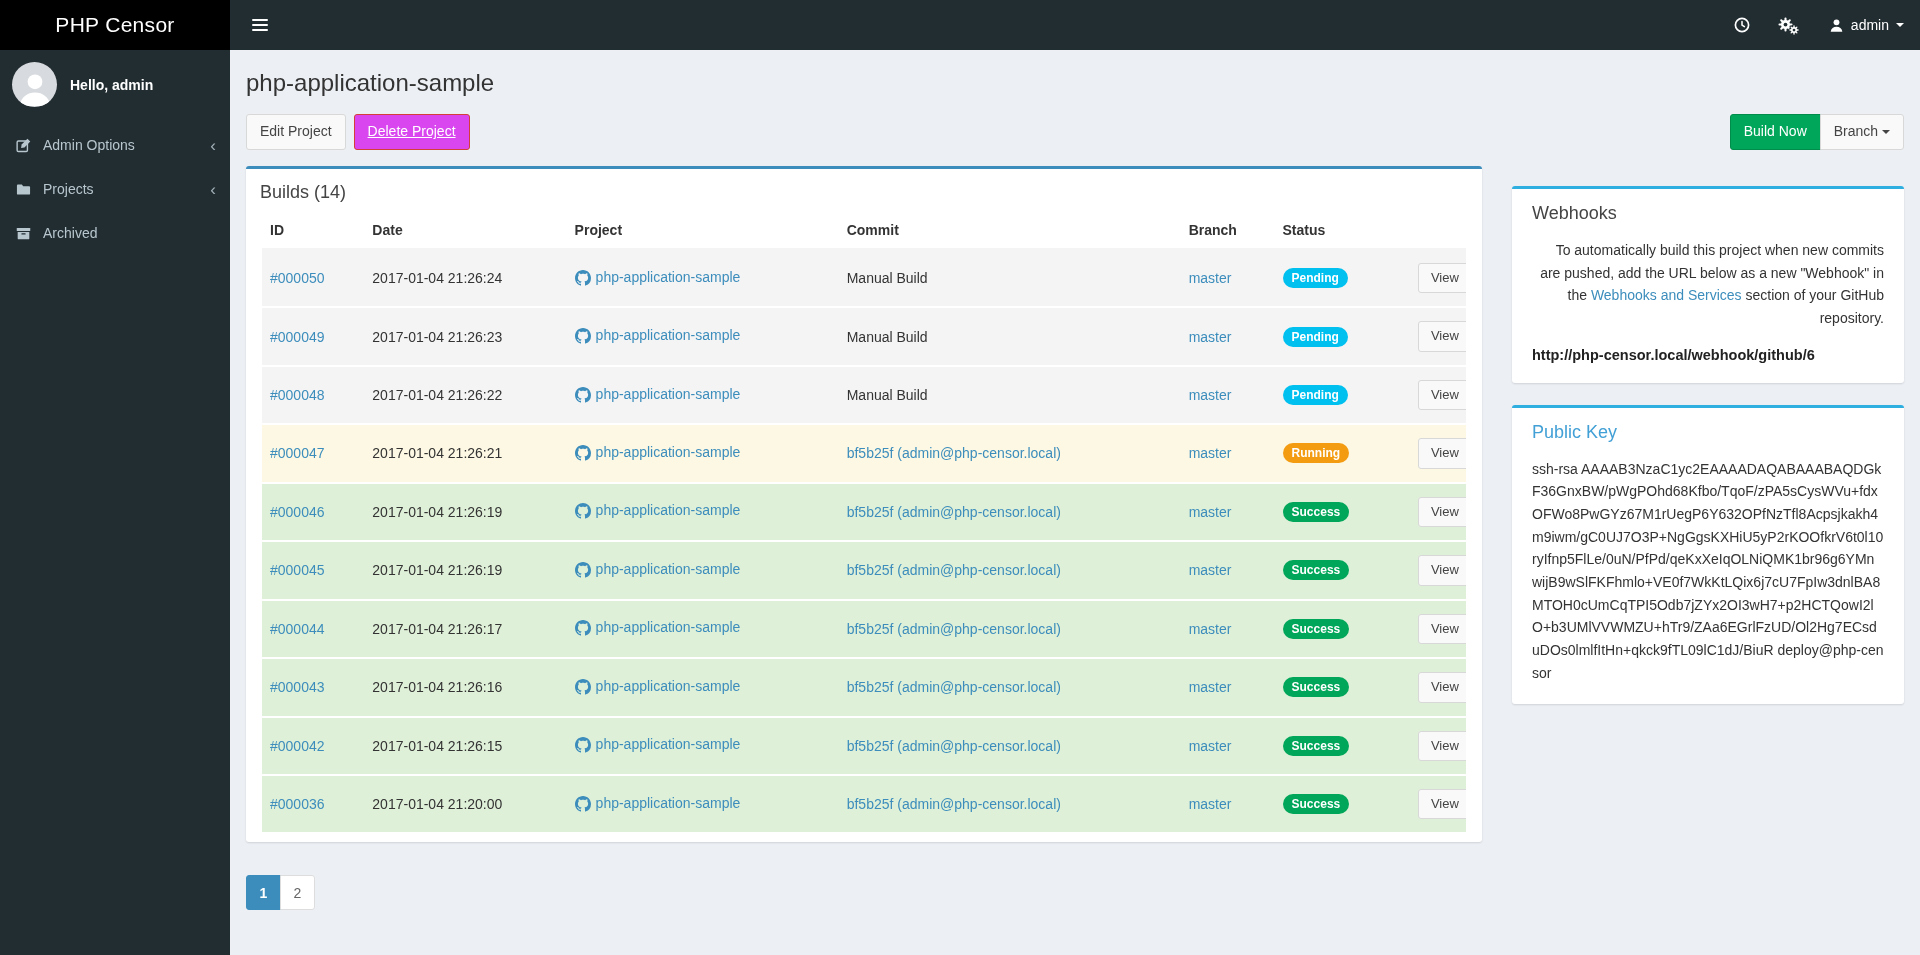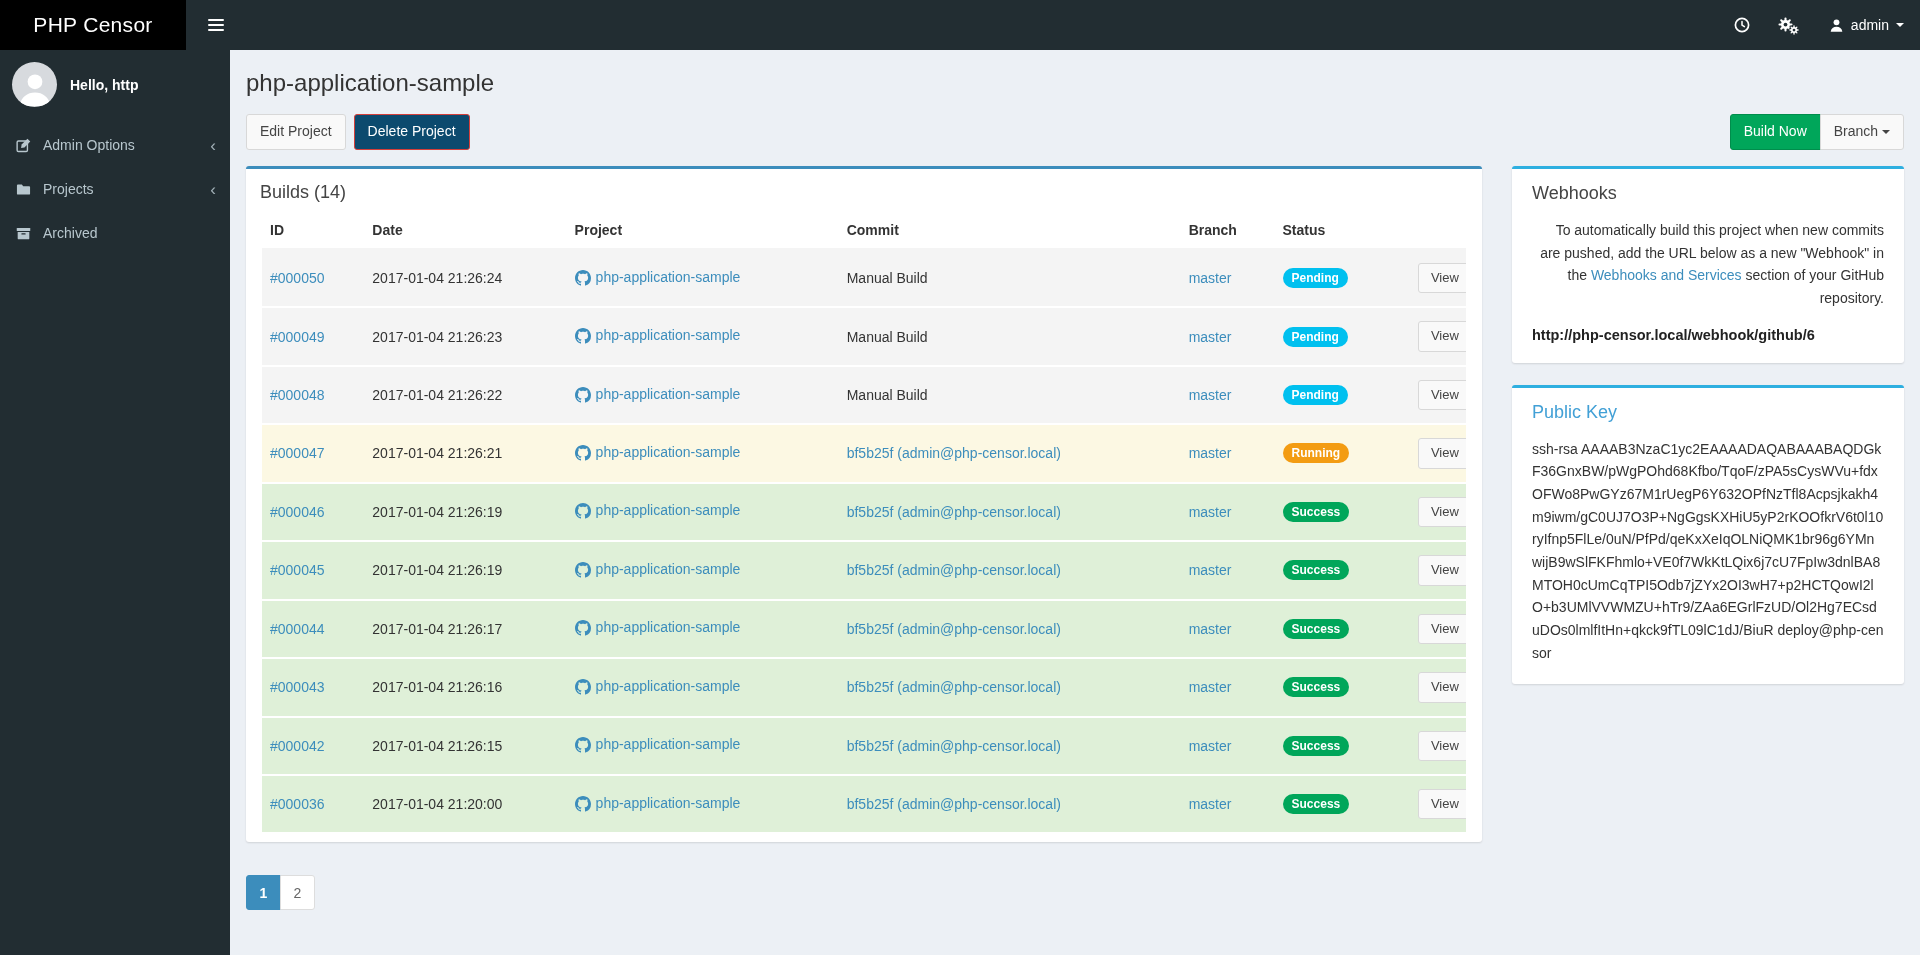--- a/index.html
+++ b/index.html
@@ -6,21 +6,21 @@
   body { margin: 0; background: #ecf0f5; }
   .app {
     position: relative; width: 1920px; height: 955px; overflow: hidden;
     background: #ecf0f5; color: #333;
     font-family: "Liberation Sans", "DejaVu Sans", sans-serif; font-size: 14px;
   }
 
   
   .main-header { position: absolute; top: 0; left: 0; width: 100%; height: 50px; display: flex; z-index: 20; }
   .logo {
-    width: 186px; height: 50px; background: #000; color: #fff; font-size: 21px;
+    width: 230px; height: 50px; background: #000; color: #fff; font-size: 21px;
     display: flex; align-items: center; justify-content: center; letter-spacing: .3px; cursor: pointer;
   }
   .topnav { flex: 1; background: #222d32; display: flex; align-items: center; padding: 0 0 0 16px; }
   .hamburger { display: flex; flex-direction: column; gap: 3px; padding: 6px 6px; cursor: pointer; }
   .hamburger span { display: block; width: 16px; height: 2px; background: #fff; border-radius: 1px; }
   .topnav-right { margin-left: auto; display: flex; align-items: stretch; height: 40px; }
   .nav-icon-btn { padding: 0 14px; display: flex; align-items: center; cursor: pointer; }
   .user-menu { display: flex; align-items: center; gap: 7px; color: #fff; padding: 0 16px; cursor: pointer; }
   .caret { display: inline-block; width: 0; height: 0; border-left: 4px solid transparent; border-right: 4px solid transparent; border-top: 4px solid currentColor; }
   .cogs { position: relative; width: 21px; height: 17px; display: inline-block; }
@@ -47,21 +47,21 @@
   .actions-row { display: flex; align-items: center; margin-bottom: 16px; gap: 10px; }
   .actions-left { display: flex; gap: 8px; }
   .actions-right { margin-left: auto; }
 
   .btn {
     display: inline-flex; align-items: center; justify-content: center; font-family: inherit;
     font-size: 14px; line-height: 1.42; padding: 7px 13px; border-radius: 3px;
     border: 1px solid transparent; cursor: pointer; background: none; white-space: nowrap;
   }
   .btn-default { background: #f9f9f9; border-color: #d8d8d8; color: #444; }
-  .btn-danger  { background: #0c4a6e; border-color: #d43f3a; color: #fff; }
+  .btn-danger  { background: #d946ef; border-color: #d43f3a; color: #fff; text-decoration: underline; }
   .btn-success { background: #00a65a; border-color: #008d4c; color: #fff; }
   .btn-sm { padding: 5px 12px; font-size: 13px; }
   .btn-caret { padding-left: 8px; padding-right: 8px; }
   .btn-group { display: inline-flex; margin-left: 27px; }
   .btn-group .btn:first-child { border-top-right-radius: 0; border-bottom-right-radius: 0; }
   .btn-group .btn:last-child { border-top-left-radius: 0; border-bottom-left-radius: 0; margin-left: -1px; }
 
   .columns { display: flex; gap: 30px; align-items: flex-start; }
   .col-main { flex: 1; min-width: 0; }
   .col-side { width: 392px; flex: none; }
@@ -93,21 +93,21 @@
     background: #fff; border: 1px solid #ddd; color: #666; font-size: 14px; cursor: pointer; text-decoration: none;
   }
   .page-btn + .page-btn { margin-left: -1px; }
   .page-btn:first-child { border-radius: 3px 0 0 3px; }
   .page-btn:last-child { border-radius: 0 3px 3px 0; }
   .page-btn.active { background: #3c8dbc; border-color: #3c8dbc; color: #fff; font-weight: bold; }
 
   .side-box { padding: 14px 20px 20px; }
   .side-box .box-title { font-size: 18px; color: #444; font-weight: 400; margin-bottom: 15px; }
   .side-box .box-title.blue { color: #42a0d6; }
-  .side-box.accent2 { border-top-color: #2eafe0; }
+  .side-box.accent2 { border-top-color: #2eafe0; margin-top: 20px; }
   .webhook-text { font-size: 14px; line-height: 1.62; color: #333; margin-bottom: 17px; text-align: right; }
   .webhook-url { font-weight: bold; font-size: 14.5px; color: #222; word-break: break-all; }
   .pk-key { font-size: 14px; line-height: 1.62; word-break: break-all; color: #333; }
   .side-box + .side-box { margin-top: 22px; }
 </style>
 </head>
 <body>
 
 <div class="app">
 
@@ -164,21 +164,21 @@
   </header>
 
   <aside class="sidebar">
     <div class="user-panel">
       <span class="avatar">
         <svg width="38" height="38" viewBox="0 0 16 16" fill="#fff">
           <circle cx="8" cy="5.4" r="3.1"></circle>
           <path d="M1.6 15.6 C2 11.8 4.8 9.9 8 9.9 s6 1.9 6.4 5.7 z"></path>
         </svg>
       </span>
-      <span class="greeting">Hello, http</span>
+      <span class="greeting">Hello, admin</span>
     </div>
     <nav class="menu">
       <div class="menu-item">
         <span class="mi-icon">
           <svg width="15" height="15" viewBox="0 0 16 16">
             <rect x="1.2" y="3.2" width="11" height="11.2" rx="1.4" fill="none" stroke="currentColor" stroke-width="1.5"></rect>
             <path d="M12.2 0.8 l3 3 -6.2 6.2 -3.6.6.6-3.6 z" fill="currentColor"></path>
           </svg>
         </span>
         <span>Admin Options</span>

